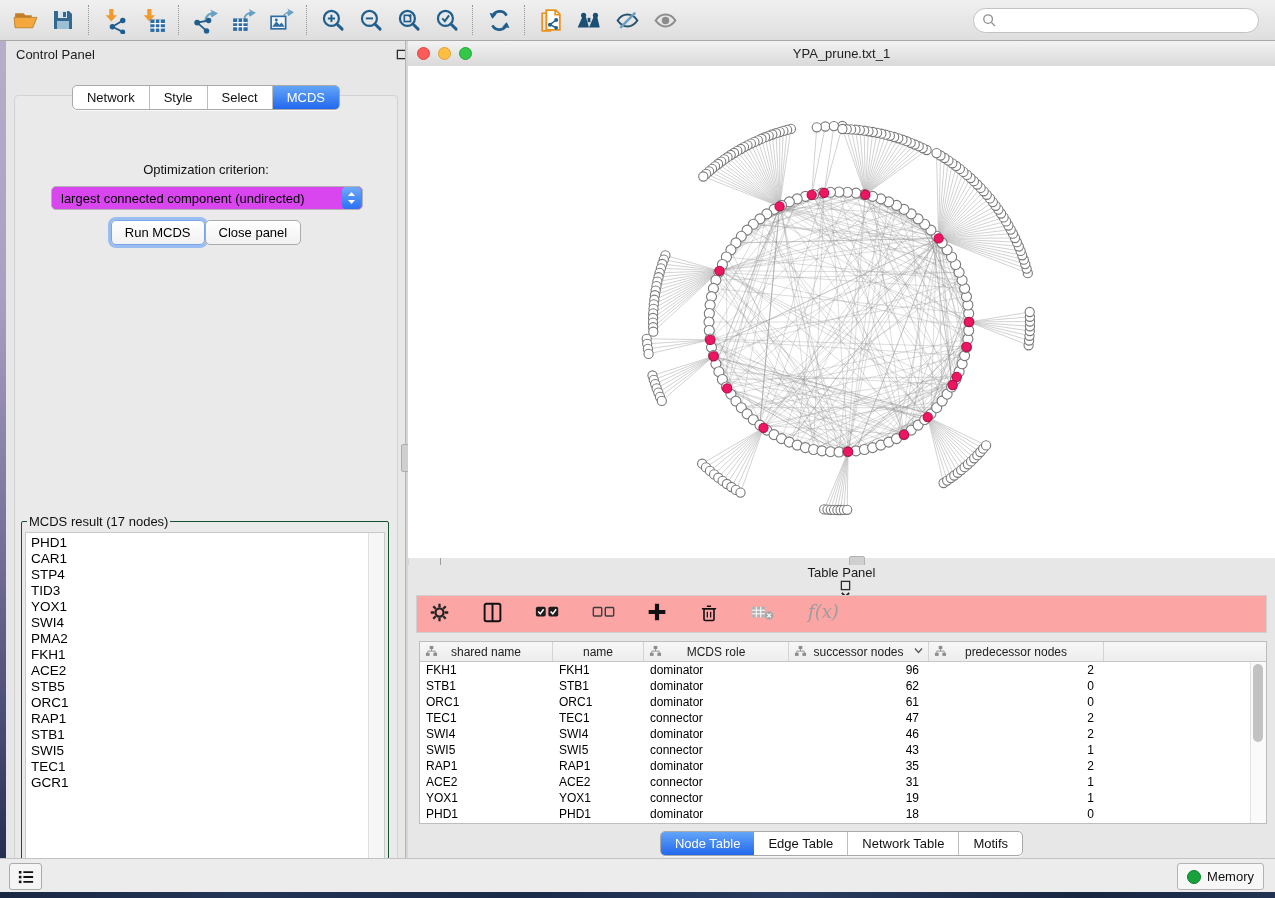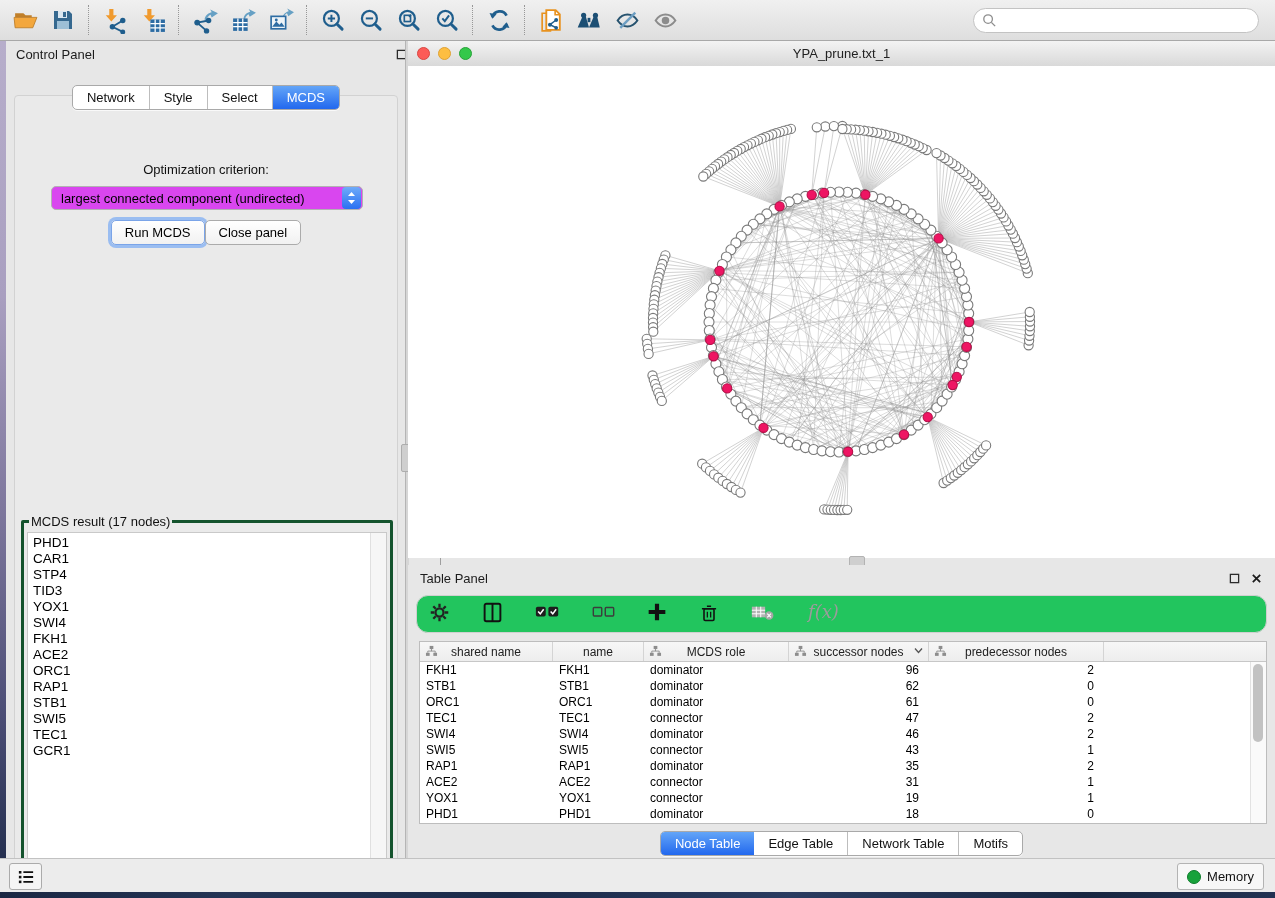--- a/index.html
+++ b/index.html
@@ -39,21 +39,21 @@
   .selectbox{top:90px;left:36px;width:312px;height:24px;background:#d946ef;border:1px solid #b2b2b2;border-radius:5px;
              display:flex;align-items:center;box-sizing:border-box;}
   .selectbox .sval{flex:1;font-size:13px;padding-left:9px;color:#000;white-space:nowrap;}
   .stepper{width:19px;height:22px;border-radius:4px;background:linear-gradient(#6fabf9,#2a70f2);margin-right:1px;
            display:flex;flex-direction:column;align-items:center;justify-content:center;color:#fff;}
   .stepper svg{display:block;}
   .btnrow{top:124px;left:0;right:0;display:flex;justify-content:center;gap:0;}
   .pushbtn{height:23px;padding:0 13px;background:linear-gradient(#ffffff,#f1f1f1);border:1px solid #ababab;
            border-radius:5px;font-size:13px;display:flex;align-items:center;color:#000;}
   .pushbtn.focused{box-shadow:0 0 0 3px rgba(110,165,245,.65);border-color:#7aa4e8;}
-  fieldset.mcds{left:6px;top:418px;width:360px;height:358px;border:3px solid #14532d;border-radius:2px;
+  fieldset.mcds{left:6px;top:418px;width:360px;height:358px;border:1px solid #14532d;border-radius:2px;
                 margin:0;padding:3px;background:transparent;position:absolute;}
   fieldset.mcds legend{font-size:13px;color:#111;padding:0 2px;margin-left:2px;}
   .mcds-list{width:100%;height:100%;background:#fff;border:1px solid #c9c9c9;box-sizing:border-box;
              overflow:hidden;position:relative;}
   .mcds-list .inner{position:absolute;left:5px;top:2px;right:18px;bottom:0;font-size:13.5px;line-height:16px;color:#000;}
   .mcds-scroll{position:absolute;right:0;top:0;bottom:0;width:15px;background:#f6f6f6;border-left:1px solid #e0e0e0;}
 
   
   .vsplit{left:405px;top:41px;width:3px;height:817px;background:#d6d6d6;border-left:1px solid #b5b5b5;}
   .vgrip{left:401px;top:444px;width:9px;height:26px;background:#cfcfcf;border:1px solid #adadad;border-radius:2px;}
@@ -63,22 +63,22 @@
   .netview{left:408px;top:41px;width:867px;height:517px;background:#fff;}
   .nv-title{height:25px;background:linear-gradient(#f3f3f3,#d9d9d9);border-bottom:1px solid #b4b4b4;
             display:flex;align-items:center;position:relative;}
   .lights{display:flex;gap:8px;padding-left:9px;}
   .light{width:13px;height:13px;border-radius:50%;box-sizing:border-box;}
   .nv-title .ttl{position:absolute;left:0;right:0;text-align:center;font-size:13px;color:#222;}
   .nv-canvas{position:absolute;left:0;top:25px;width:867px;height:492px;background:#fff;overflow:hidden;}
 
   
   .tpanel{left:408px;top:565px;width:867px;height:293px;background:#e7e7e7;}
-  .tp-toolbar{position:absolute;left:8px;top:30px;right:8px;height:38px;background:#22c55e;
-              border:1px solid #d0d0d0;border-radius:12px;display:flex;align-items:center;padding-left:12px;box-sizing:border-box;gap:32px;}
+  .tp-toolbar{position:absolute;left:8px;top:30px;right:8px;height:38px;background:#fca5a5;
+              border:1px solid #d0d0d0;border-radius:0;display:flex;align-items:center;padding-left:12px;box-sizing:border-box;gap:32px;}
   .tp-table{position:absolute;left:11px;top:76px;right:8px;height:183px;background:#fff;border:1px solid #bdbdbd;box-sizing:border-box;}
   .thead{display:flex;height:19px;background:linear-gradient(#f7f7f7,#ededed);border-bottom:1px solid #c7c7c7;}
   .th{position:relative;border-right:1px solid #d4d4d4;display:flex;align-items:center;justify-content:center;
       font-size:12px;color:#222;box-sizing:border-box;}
   .th .colicon{position:absolute;left:5px;top:3px;}
   .th .sorticon{position:absolute;right:5px;top:5px;}
   .trow{display:flex;height:16px;font-size:12px;color:#000;}
   .td{box-sizing:border-box;padding:1px 6px 0 6px;white-space:nowrap;overflow:hidden;}
   .td.num{text-align:right;padding-right:10px;}
   .tscroll{position:absolute;top:20px;right:0;bottom:0;width:15px;background:#fafafa;border-left:1px solid #e2e2e2;}
@@ -291,22 +291,24 @@
     <fieldset class="mcds">
       <legend>MCDS result (17 nodes)</legend>
       <div class="mcds-list">
         <div class="inner" id="mcds-items">
             <div>PHD1</div>
             <div>CAR1</div>
             <div>STP4</div>
             <div>TID3</div>
             <div>YOX1</div>
             <div>SWI4</div>
+            <div>PMA2</div>
             <div>FKH1</div>
             <div>ACE2</div>
+            <div>STB5</div>
             <div>ORC1</div>
             <div>RAP1</div>
             <div>STB1</div>
             <div>SWI5</div>
             <div>TEC1</div>
             <div>GCR1</div>
           </div>
         <div class="mcds-scroll"></div>
       </div>
     </fieldset>
@@ -596,21 +598,21 @@
         <circle cx="355.5" cy="361.8" r="4.6" fill="#ee1563" stroke="#b60d47" stroke-width="1.1"></circle>
         <circle cx="440.1" cy="385.7" r="4.6" fill="#ee1563" stroke="#b60d47" stroke-width="1.1"></circle>
         <circle cx="519.7" cy="351.1" r="4.6" fill="#ee1563" stroke="#b60d47" stroke-width="1.1"></circle>
         <circle cx="496.0" cy="368.6" r="4.6" fill="#ee1563" stroke="#b60d47" stroke-width="1.1"></circle>
       </svg>
   </div>
 </div>
 <div class="abs hgrip"></div>
 
 <div class="abs tpanel">
-  <div class="panel-title" style="padding:0 12px;">
+  <div class="panel-title" style="padding:0 12px;flex-direction:column;">
     <span>Table Panel</span>
     <span class="flex1"></span>
     <span class="winbtn">
         <svg width="11" height="11" viewBox="0 0 12 12">
           <rect x="1.5" y="1.5" width="9" height="9" fill="none" stroke="#2b2b2b" stroke-width="1.4"></rect>
         </svg>
       </span>
     <span class="winbtn">
         <svg width="11" height="11" viewBox="0 0 12 12">
           <path d="M2 2l8 8M10 2l-8 8" stroke="#1c1c1c" stroke-width="1.9"></path>

